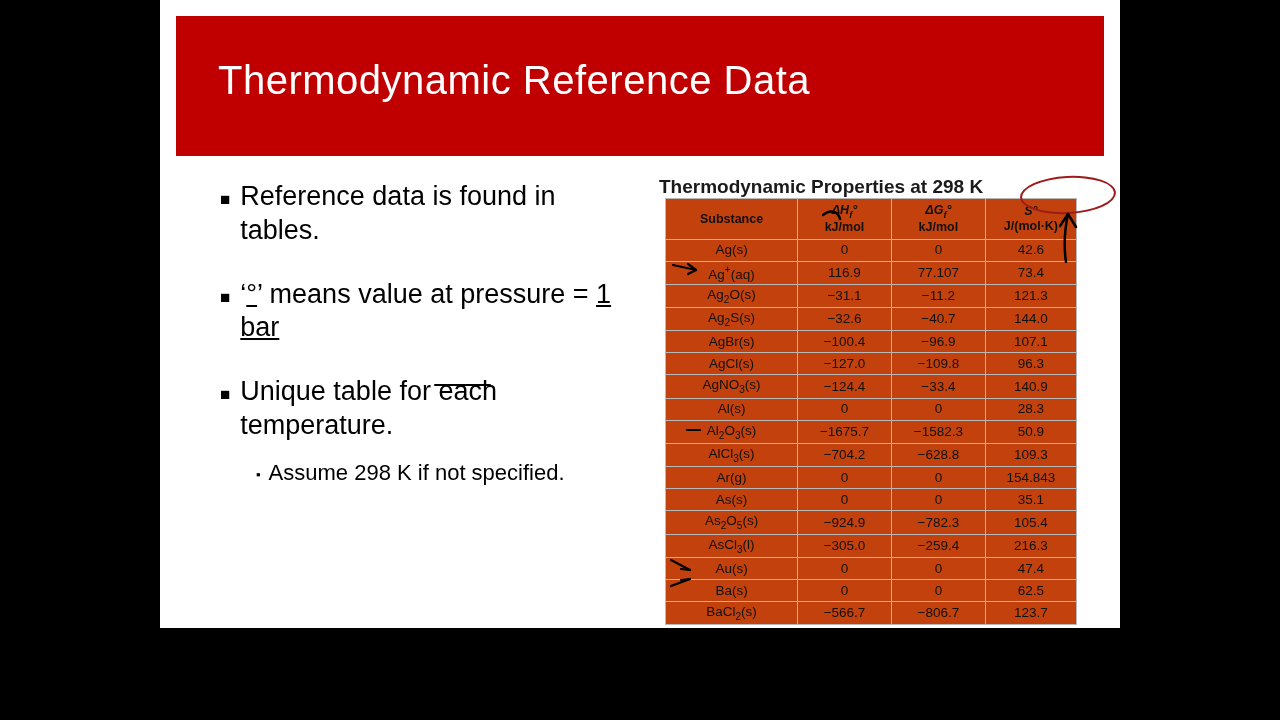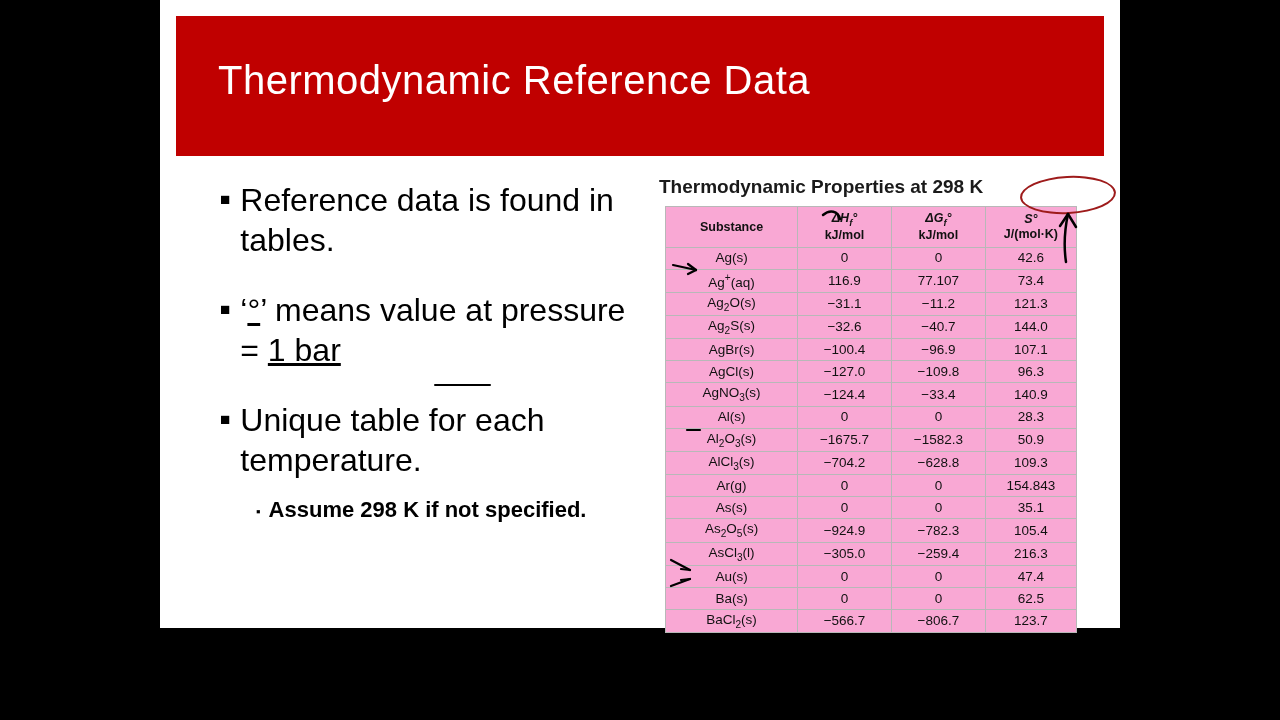--- a/index.html
+++ b/index.html
@@ -51,63 +51,61 @@
   }
   .bullet .marker {
     flex: 0 0 auto;
     font-size: 17px;
     line-height: 1.35;
     color: #000000;
     margin-right: 10px;
     margin-top: 9px;
   }
   .bullet .txt {
-    font-size: 32px;
+    font-size: 27px;
     line-height: 1.25;
     color: #000000;
   }
   .sub-bullet {
     display: flex;
     align-items: flex-start;
     margin-left: 36px;
     margin-top: -14px;
   }
   .sub-bullet .marker {
     flex: 0 0 auto;
     font-size: 13px;
     margin-right: 8px;
     margin-top: 8px;
     color: #000000;
   }
   .sub-bullet .txt {
     font-size: 22px;
     line-height: 1.25;
     color: #000000;
-    font-weight: bold;
   }
   .ul-underline { text-decoration: underline; }
 
   
   #table-area {
     position: absolute;
     left: 497px;
     top: 176px;
     width: 420px;
   }
   #table-heading {
     font-size: 19px;
     font-weight: bold;
     color: #1a1a1a;
     margin-left: 2px;
-    margin-bottom: 8px;
     white-space: nowrap;
   }
   table.thermo {
     border-collapse: collapse;
-    background: #f9a8d4;
+    background: #c2410c;
     font-size: 13.5px;
     color: #111111;
     margin-left: 8px;
   }
   table.thermo th, table.thermo td {
     border: 1px solid #b8b8b8;
     padding: 2px 6px;
     text-align: center;
     line-height: 1.15;
     height: 17px;

